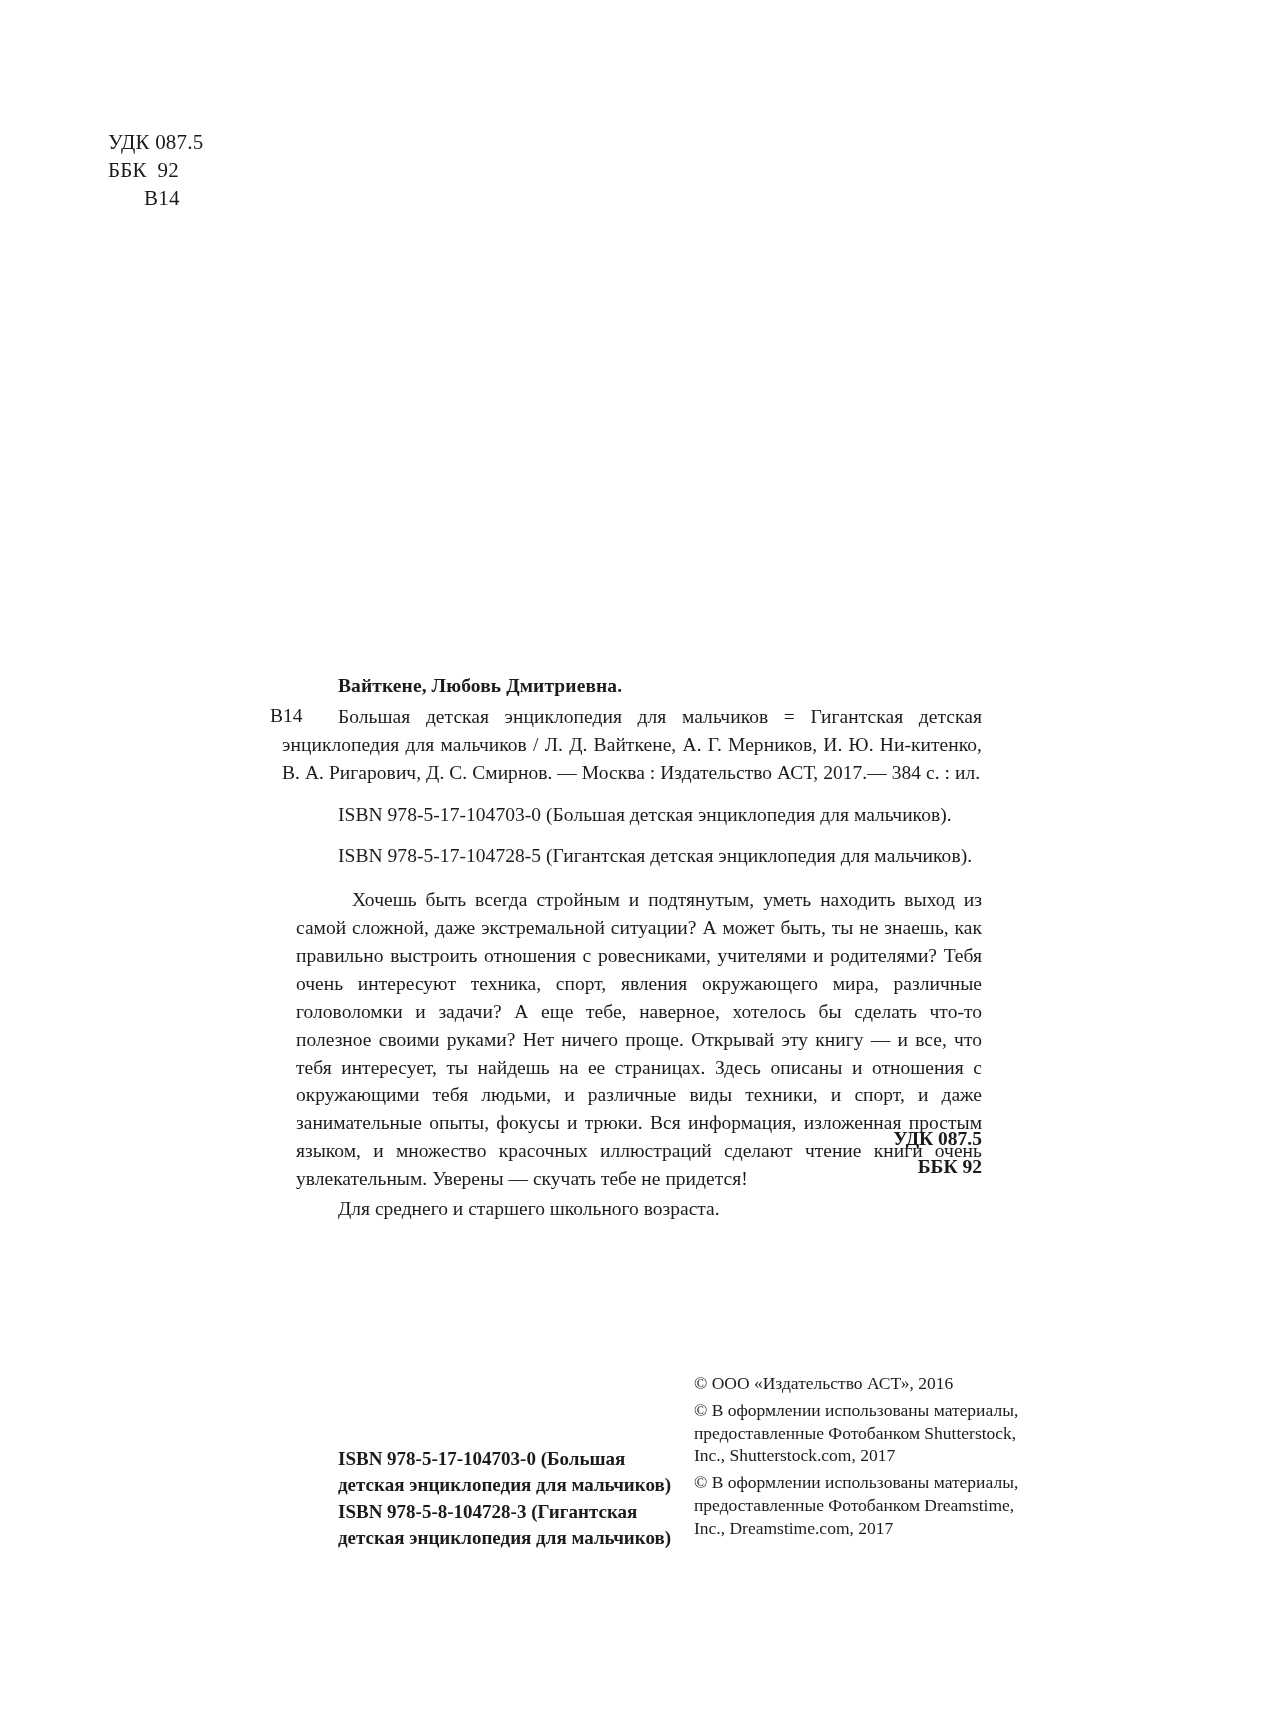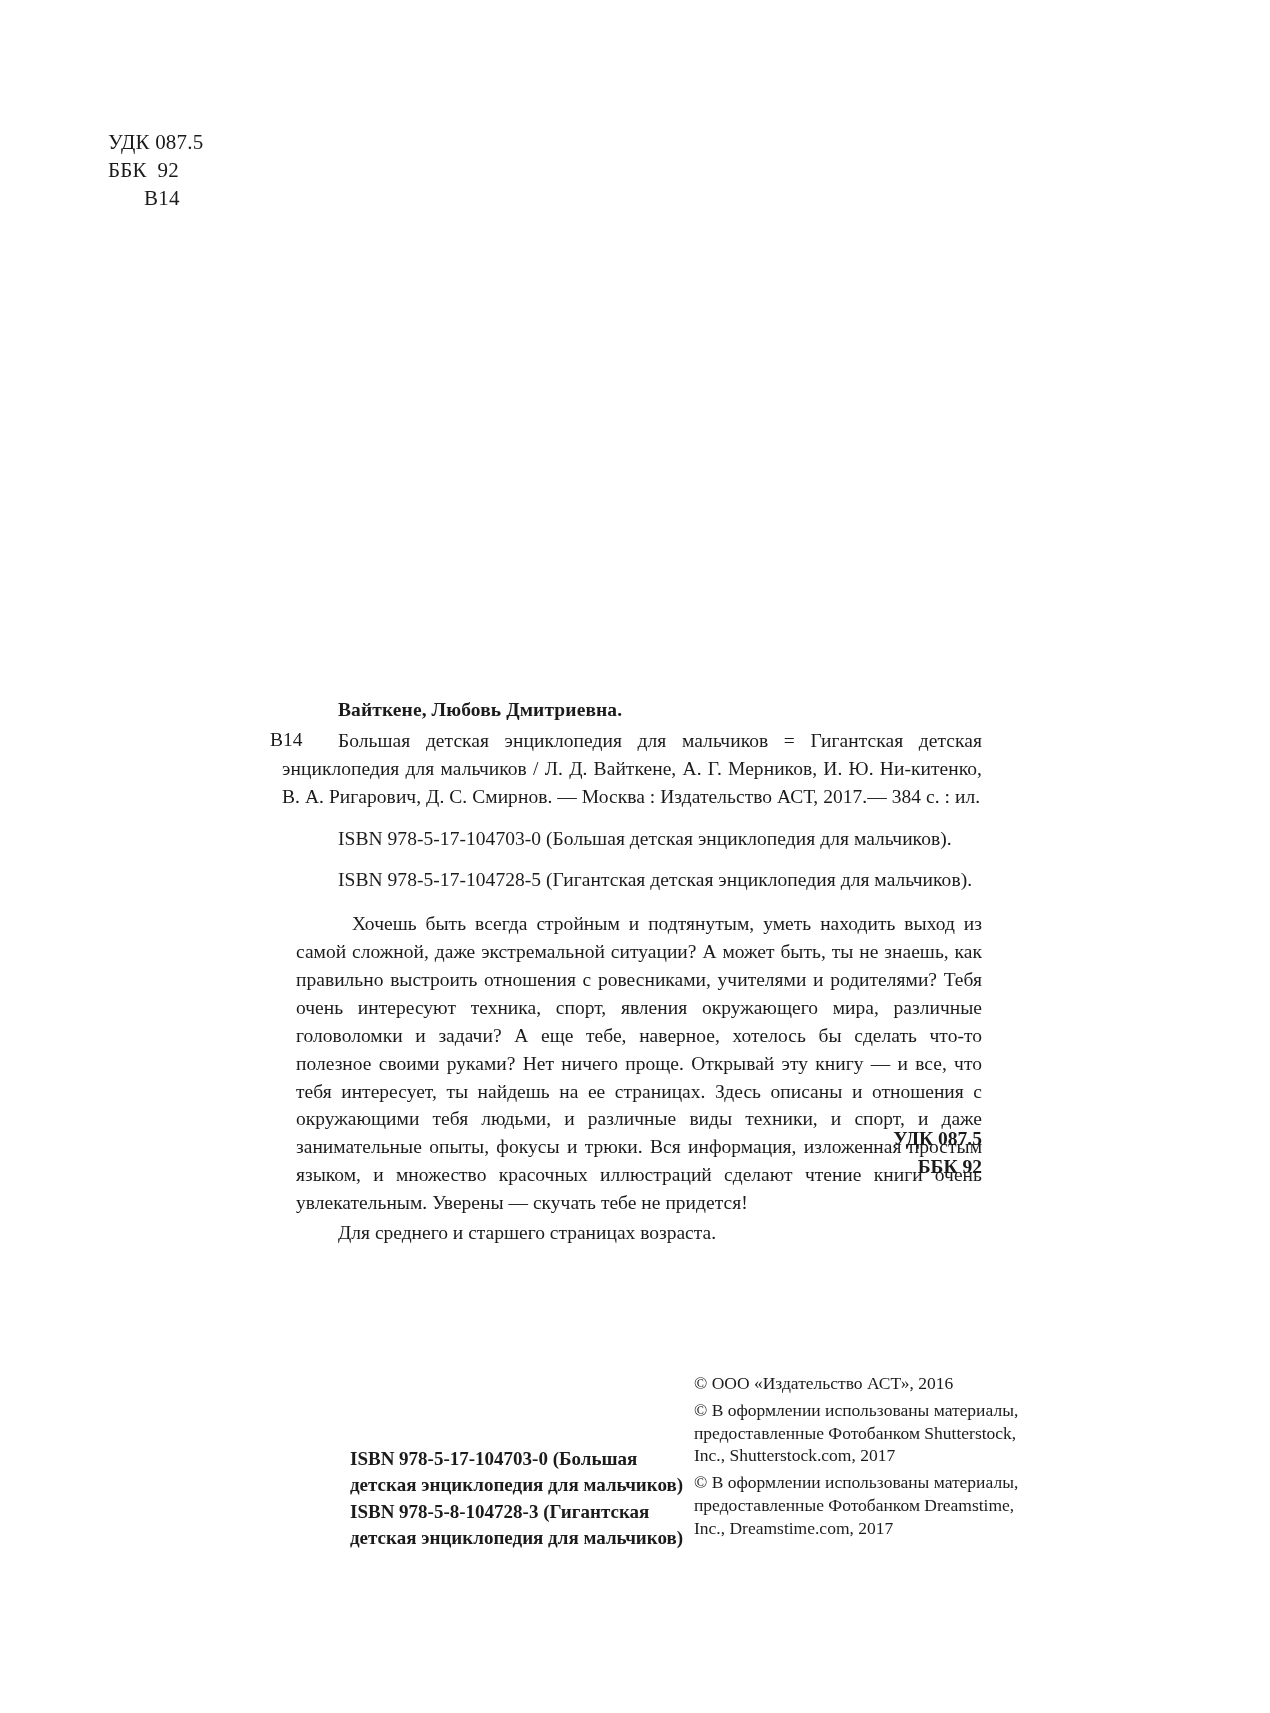--- a/index.html
+++ b/index.html
@@ -29,21 +29,21 @@
     line-height: 1.34;
     letter-spacing: 0.2px;
   }
   .udk-block .row { white-space: pre; }
   .udk-block .row.indent { padding-left: 36px; }
 
   
   .record {
     position: absolute;
     left: 282px;
-    top: 696px;
+    top: 672px;
     width: 700px;
     font-size: 19.5px;
     line-height: 1.43;
   }
   .record .author {
     font-weight: bold;
     margin-left: 56px;
     font-size: 19.5px;
     letter-spacing: 0.1px;
   }
@@ -91,21 +91,20 @@
 
   
   .isbn-block {
     position: absolute;
     left: 338px;
     top: 1446px;
     width: 360px;
     font-weight: bold;
     font-size: 19px;
     line-height: 1.39;
-    margin-left: 12px;
   }
   .isbn-block p { margin: 0; }
 
   
   .copyright {
     position: absolute;
     left: 694px;
     top: 1372px;
     width: 330px;
     font-size: 17.5px;
@@ -124,21 +123,21 @@
     <div class="row indent">В14</div>
   </div>
 
   <div class="record">
     <div class="author">Вайткене, Любовь Дмитриевна.</div>
     <div class="code">В14</div>
     <div class="desc"><span class="lead"></span><span>Большая детская энциклопедия для мальчиков = Гигантская детская энциклопедия для мальчиков / Л. Д. Вайткене, А. Г. Мерников, И. Ю. Ни-китенко, В. А. Ригарович, Д. С. Смирнов. — Москва : Издательство АСТ, 2017.— 384 с. : ил.</span></div>
     <div class="isbn">ISBN 978-5-17-104703-0 (Большая детская энциклопедия для мальчиков).</div>
     <div class="isbn">ISBN 978-5-17-104728-5 (Гигантская детская энциклопедия для мальчиков).</div>
     <div class="annot"><span class="lead"></span><span>Хочешь быть всегда стройным и подтянутым, уметь находить выход из самой сложной, даже экстремальной ситуации? А может быть, ты не знаешь, как правильно выстроить отношения с ровесниками, учителями и родителями? Тебя очень интересуют техника, спорт, явления окружающего мира, различные головоломки и задачи? А еще тебе, наверное, хотелось бы сделать что-то полезное своими руками? Нет ничего проще. Открывай эту книгу — и все, что тебя интересует, ты найдешь на ее страницах. Здесь описаны и отношения с окружающими тебя людьми, и различные виды техники, и спорт, и даже занимательные опыты, фокусы и трюки. Вся информация, изложенная простым языком, и множество красочных иллюстраций сделают чтение книги очень увлекательным. Уверены — скучать тебе не придется!</span></div>
-    <div class="age">Для среднего и старшего страницах возраста.</div>
+    <div class="age">Для среднего и старшего школьного возраста.</div>
   </div>
 
   <div class="udk-right">
     <div>УДК 087.5</div>
     <div>ББК 92</div>
   </div>
 
   <div class="isbn-block">
     <p>ISBN 978-5-17-104703-0 (Большая</p>
     <p>детская энциклопедия для мальчиков)</p>

